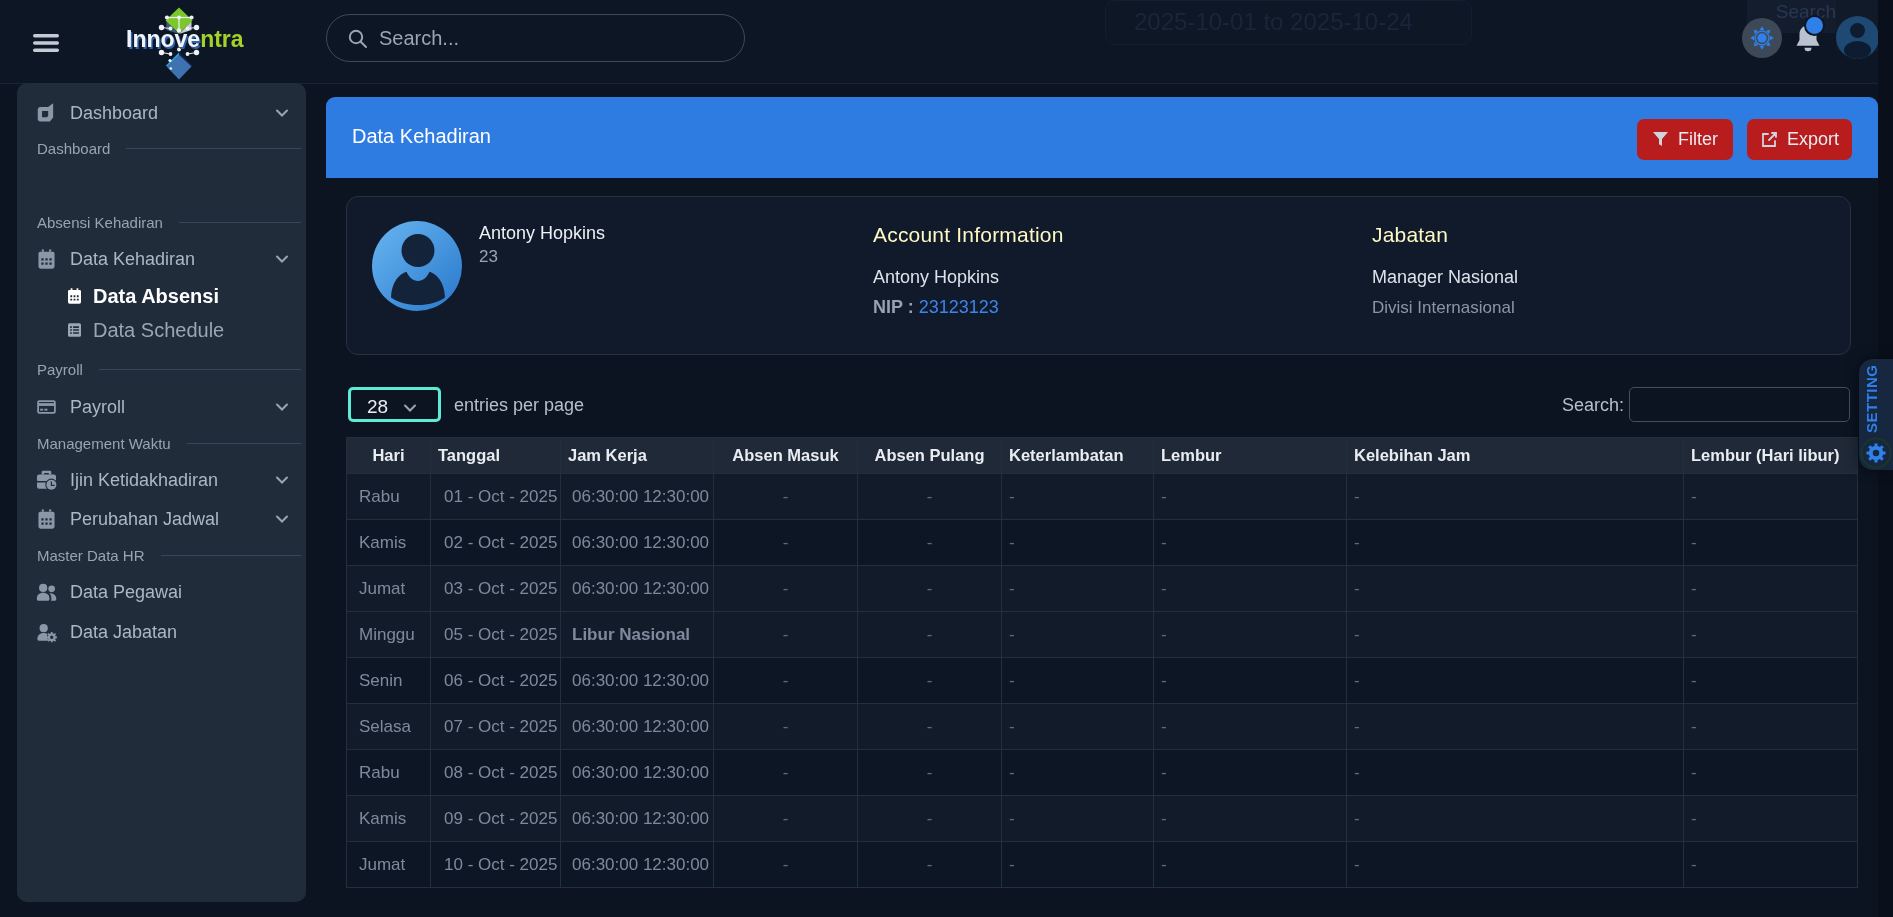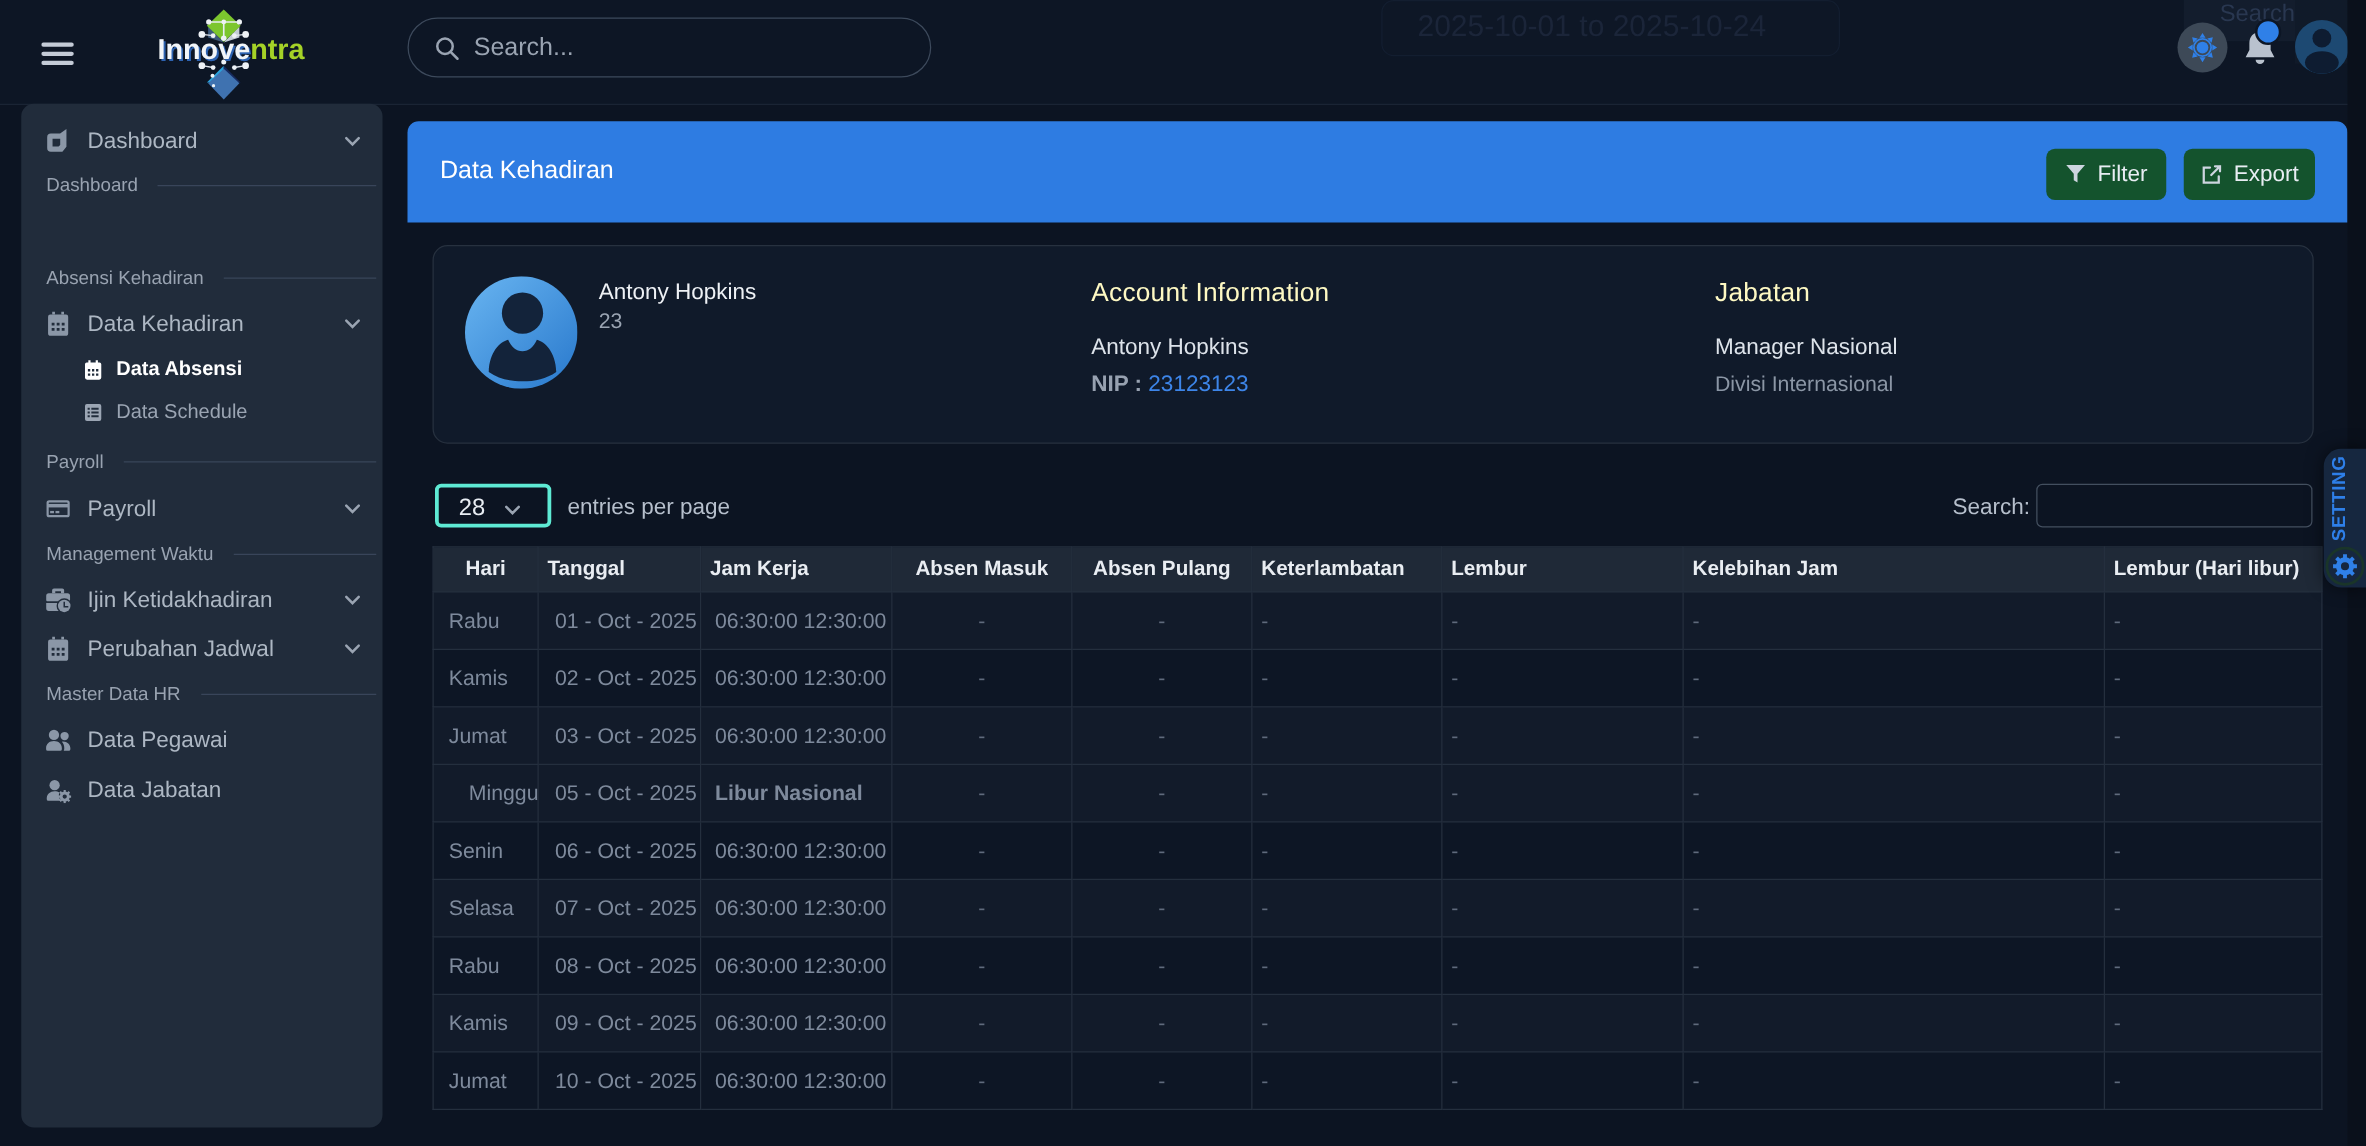--- a/index.html
+++ b/index.html
@@ -15,29 +15,29 @@
   #searchpill svg { position:absolute; left:20px; top:13px; }
 
   
   #sidebar { left:17px; top:83px; width:289px; height:819px; background:#212c3b; border-radius:10px; }
   .navitem { position:absolute; left:19px; width:254px; height:34px; color:#adb7c3; font-size:18px; }
   .navitem .ico { position:absolute; left:0px; top:50%; transform:translateY(-50%); width:21px; height:21px; color:#8b97a7; }
   .navitem .lbl { position:absolute; left:34px; top:50%; transform:translateY(-50%); white-space:nowrap; }
   .navitem .chev { position:absolute; right:0px; top:50%; transform:translateY(-50%); color:#9aa4b2; }
   .navsec { position:absolute; left:20px; color:#99a3b1; font-size:15px; white-space:nowrap; display:flex; align-items:center; width:266px; }
   .navsec .line { flex:1; height:1px; background:#39455a; margin-left:16px; margin-right:2px; }
-  .subitem { position:absolute; left:49px; width:220px; height:30px; color:#9ba5b3; font-size:16px; }
+  .subitem { position:absolute; left:49px; width:220px; height:30px; color:#9ba5b3; font-size:20px; }
   .subitem .ico { position:absolute; left:0; top:50%; transform:translateY(-50%); width:17px; height:17px; }
   .subitem .lbl { position:absolute; left:27px; top:50%; transform:translateY(-50%); white-space:nowrap; }
   .subitem.active { color:#ffffff; font-weight:bold; }
 
   
   #bluehdr { left:326px; top:97px; width:1552px; height:81px; background:#2e7ce2; border-radius:9px 9px 0 0; }
   #bluehdr .title { position:absolute; left:26px; top:28px; color:#fff; font-size:20px; }
-  .hbtn { position:absolute; top:22px; height:41px; background:#14532d; border-radius:7px; color:#e8edf3; font-size:18px; display:flex; align-items:center; justify-content:center; gap:9px; }
+  .hbtn { position:absolute; top:22px; height:41px; background:#b91c1c; border-radius:7px; color:#e8edf3; font-size:18px; display:flex; align-items:center; justify-content:center; gap:9px; }
   #btn-filter { left:1311px; width:96px; }
   #btn-export { left:1421px; width:105px; }
 
   #profcard { left:346px; top:196px; width:1505px; height:159px; background:#101a2a; border:1px solid #27313f; border-radius:12px; }
   #avatar { position:absolute; left:25px; top:24px; width:90px; height:90px; }
   #profcard .pname { position:absolute; left:132px; top:26px; color:#eef1f5; font-size:18px; }
   #profcard .pid { position:absolute; left:132px; top:50px; color:#9aa4b2; font-size:17px; }
   #profcard h3 { position:absolute; color:#fef9c3; font-size:21px; font-weight:normal; letter-spacing:0.2px; }
   #profcard .l1 { position:absolute; color:#dde3ea; font-size:18px; }
   #profcard .l2 { position:absolute; color:#8b96a5; font-size:17px; }
@@ -332,21 +332,21 @@
         <td style="padding-left:13px">03 - Oct - 2025</td>
         <td style="padding-left:11px">06:30:00 12:30:00</td>
         <td class="c dash">-</td>
         <td class="c dash">-</td>
         <td class="dash">-</td>
         <td class="dash">-</td>
         <td class="dash">-</td>
         <td class="dash">-</td>
       </tr>
   <tr class="odd">
-        <td style="padding-left:28px">Minggu</td>
+        <td style="padding-left:12px">Minggu</td>
         <td style="padding-left:13px">05 - Oct - 2025</td>
         <td style="padding-left:11px"><b>Libur Nasional</b></td>
         <td class="c dash">-</td>
         <td class="c dash">-</td>
         <td class="dash">-</td>
         <td class="dash">-</td>
         <td class="dash">-</td>
         <td class="dash">-</td>
       </tr>
   <tr class="even">

